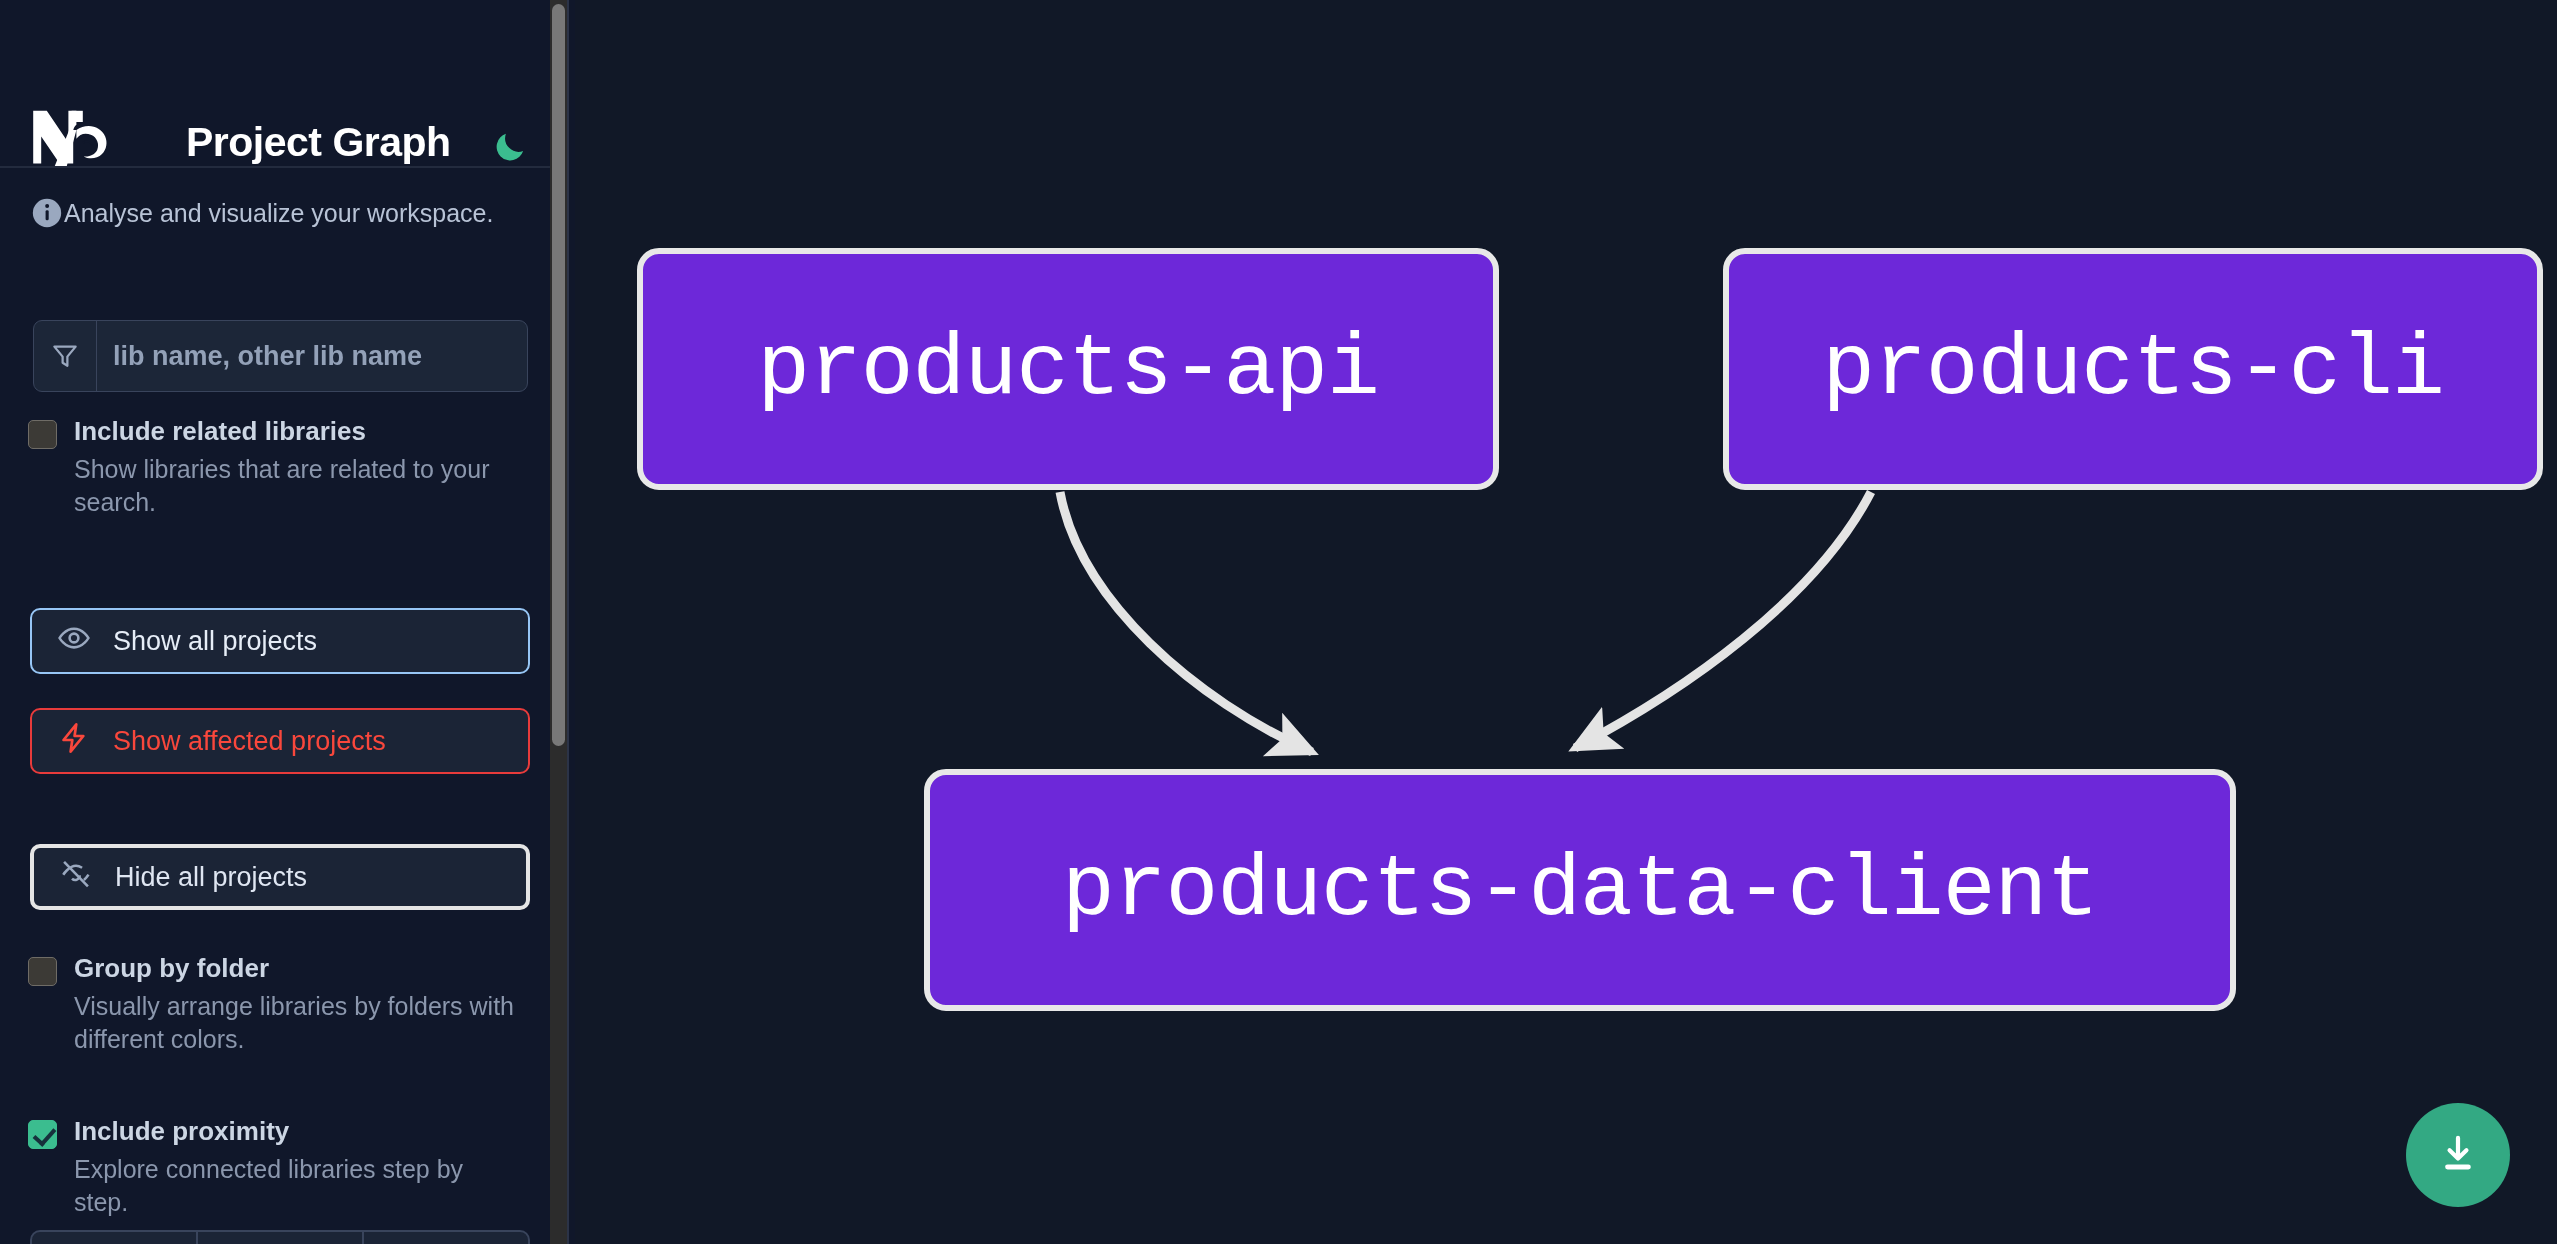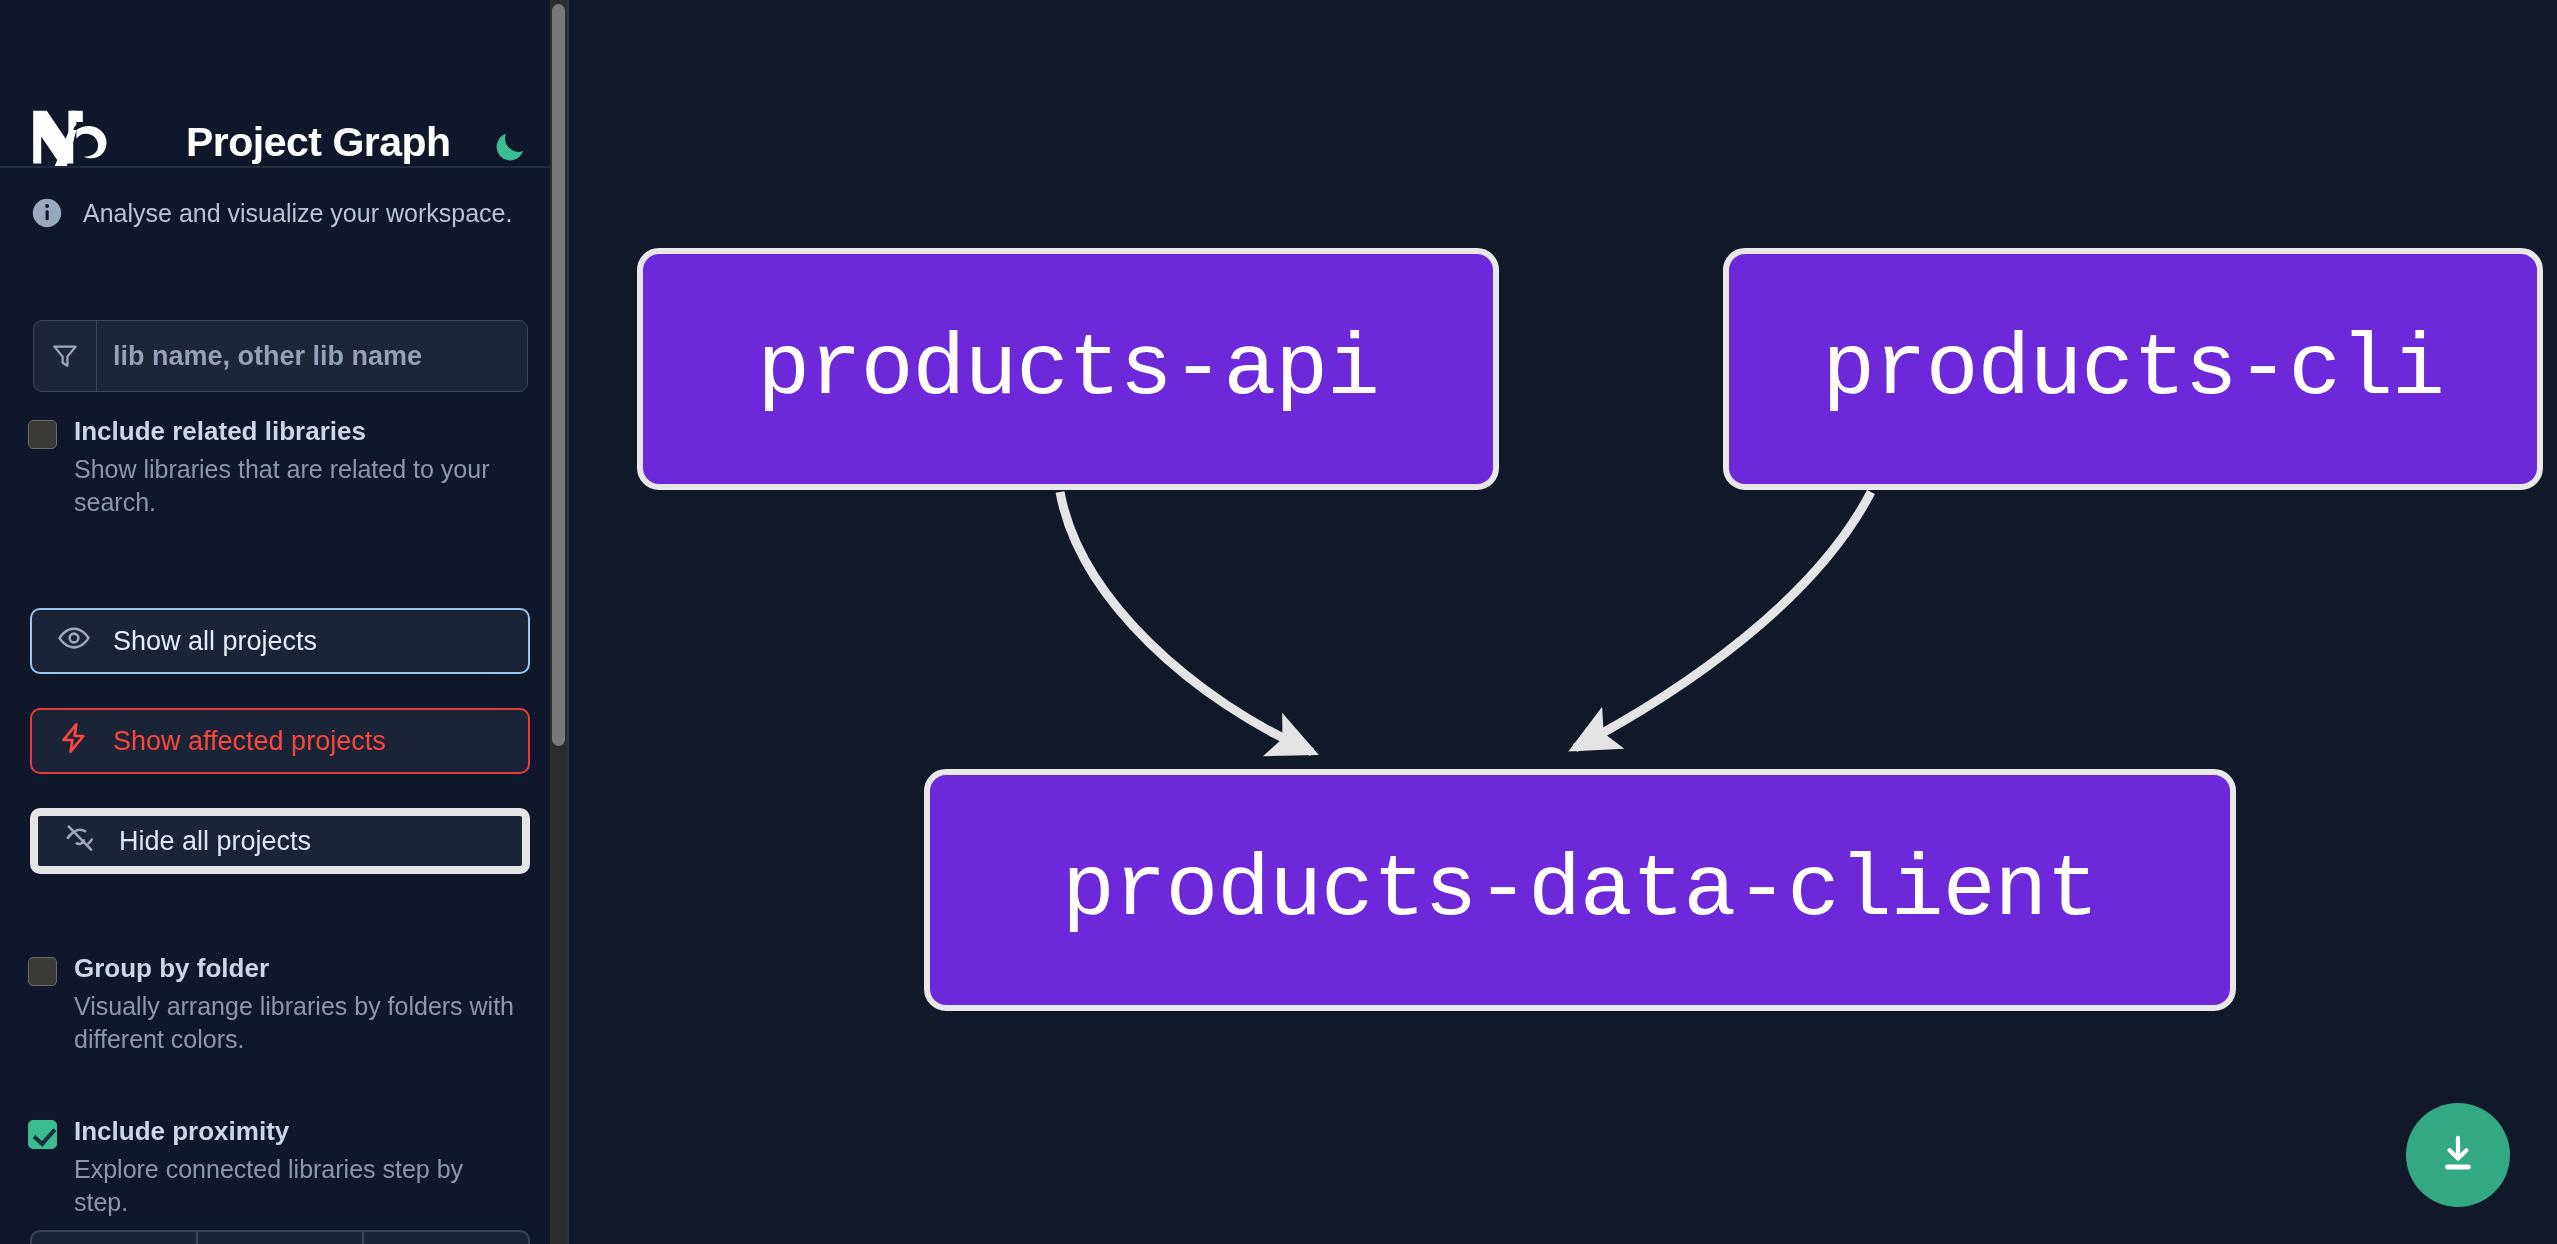--- a/index.html
+++ b/index.html
@@ -43,21 +43,21 @@
   .nx-logo { width: 96px; height: 60px; flex: 0 0 96px; }
   .sb-title {
     font-size: 41px; font-weight: 700; color: #ffffff;
     letter-spacing: -0.5px; margin-left: 60px; white-space: nowrap;
   }
   .moon-icon { margin-left: 40px; width: 38px; height: 38px; display:block; }
 
   
   .info-row {
     position: absolute; left: 30px; top: 196px;
-    display: flex; align-items: center; gap: 19px; width: 500px;
+    display: flex; align-items: center; width: 500px;
   }
   .info-icon { width: 34px; height: 34px; flex: 0 0 34px; }
   .info-text { font-size: 25px; color: #b8c3d6; white-space: nowrap; }
 
   
   .search-wrap {
     position: absolute; left: 33px; top: 320px;
     width: 495px; height: 72px;
     display: flex; align-items: center;
     background: #1c2638;
@@ -107,21 +107,21 @@
     position: absolute; left: 30px; width: 500px; height: 66px;
     display: flex; align-items: center; gap: 22px;
     padding-left: 25px;
     border-radius: 10px;
     background: #1b2436;
     font-size: 27px; font-weight: 400;
     cursor: pointer;
   }
   .btn-show-all   { border: 2px solid #97c6f5; color: #e6edf7; }
   .btn-affected   { border: 2px solid #e83b3b; color: #f9473c; }
-  .btn-hide-all   { border: 8px solid #e5e5e5; color: #dfe6f2; }
+  .btn-hide-all   { border: 4px solid #e5e5e5; color: #dfe6f2; margin-top: 36px; }
   .btn svg { flex: 0 0 34px; }
 
   
   .segmented {
     position: absolute; left: 30px; top: 1230px;
     width: 500px; height: 66px;
     border: 2px solid #39445c; border-radius: 10px;
     background: #1b2436; display: flex;
   }
   .seg-item { flex: 1; border-right: 2px solid #39445c; }

